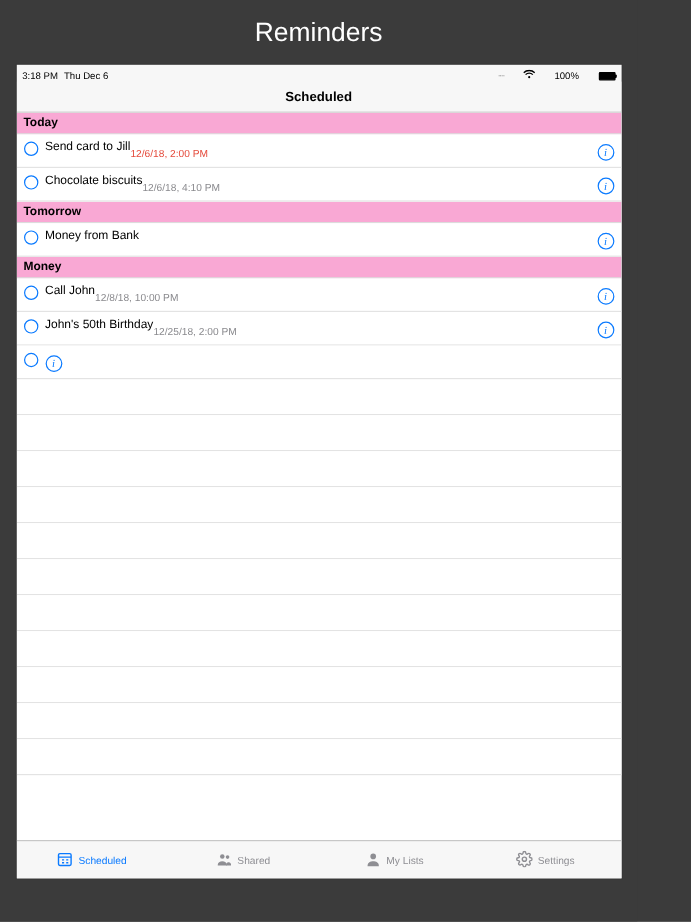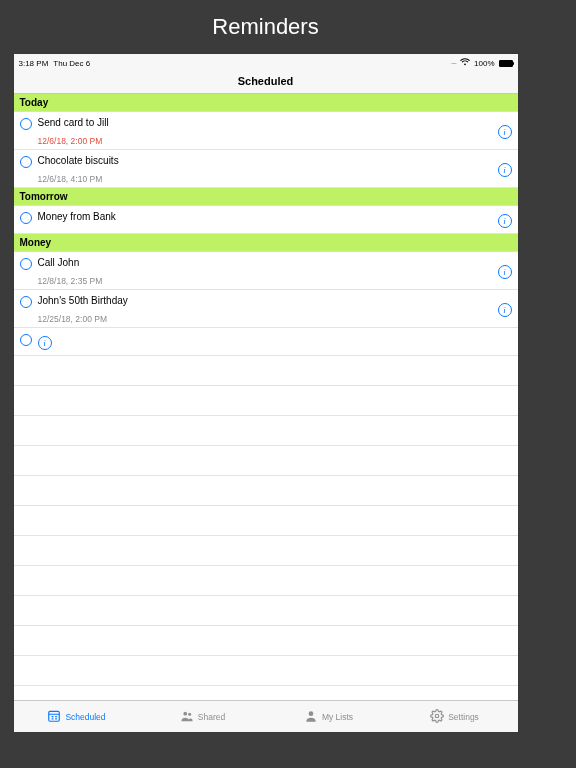--- a/index.html
+++ b/index.html
@@ -26,21 +26,21 @@
     overflow: hidden;
   }
   
   .statusbar {
     height: 14px; width: 100%;
     font-size: 8px; color: #000;
     display: flex; align-items: flex-end;
     padding: 0 5px;
   }
   .statusbar .sb-left { display: flex; gap: 5px; align-items: center; }
-  .statusbar .sb-right { margin-left: auto; display: flex; gap: 4px; align-items: center; }
+  .statusbar .sb-right { margin-left: auto; display: flex; gap: 16px; align-items: center; }
   .dots { letter-spacing: -1px; color: #888; font-size: 7px; }
   .battery {
     width: 14px; height: 7px; border: 1px solid #000; border-radius: 1px;
     position: relative; background: #000;
   }
   .battery::after {
     content: ""; position: absolute; right: -2px; top: 1.5px;
     width: 1.5px; height: 3px; background: #000; border-radius: 0 1px 1px 0;
   }
   
@@ -53,37 +53,37 @@
   .navbar-title { font-size: 11px; font-weight: 600; color: #000; }
   
   .content {
     flex: 1; background: #fff;
     overflow: hidden;
     position: relative;
   }
   .section-header {
     font-size: 10px; font-weight: 600; color: #000;
     padding: 3px 6px 3px 6px;
-    background: #bef264;
+    background: #f9a8d4;
     border-bottom: 1px solid #dcdcdc;
   }
   .row {
     display: flex; align-items: flex-start;
     padding: 4px 6px 2px 6px;
     border-bottom: 1px solid #e3e3e3;
     background: #fff;
     position: relative;
     min-height: 28px;
   }
   .radio {
     width: 12px; height: 12px; border: 1.5px solid #0a7aff;
     border-radius: 50%; flex: 0 0 12px;
     margin-top: 2px; margin-right: 6px;
   }
-  .row-body { flex: 1; display: flex; flex-direction: column; }
+  .row-body { flex: 1; display: flex; }
   .row-title { font-size: 10px; font-weight: 400; color: #000; line-height: 13px; }
   .row-sub { font-size: 8.5px; color: #8a8a8e; line-height: 11px; margin-top: 7px; }
   .row-sub.overdue { color: #e54b3c; }
   .info-btn {
     width: 14px; height: 14px; border: 1.2px solid #0a7aff; border-radius: 50%;
     color: #0a7aff; font-size: 9px; font-weight: 500;
     display: flex; align-items: center; justify-content: center;
     font-style: italic; font-family: Georgia, 'Times New Roman', serif;
     align-self: center;
     flex: 0 0 14px;
@@ -170,21 +170,21 @@
         </div>
         <div class="info-btn">i</div>
       </div>
 
       <div class="section-header">Money</div>
 
       <div class="row">
         <div class="radio"></div>
         <div class="row-body">
           <div class="row-title">Call John</div>
-          <div class="row-sub">12/8/18, 2:35 PM</div>
+          <div class="row-sub">12/8/18, 10:00 PM</div>
         </div>
         <div class="info-btn">i</div>
       </div>
 
       <div class="row">
         <div class="radio"></div>
         <div class="row-body">
           <div class="row-title">John's 50th Birthday</div>
           <div class="row-sub">12/25/18, 2:00 PM</div>
         </div>

